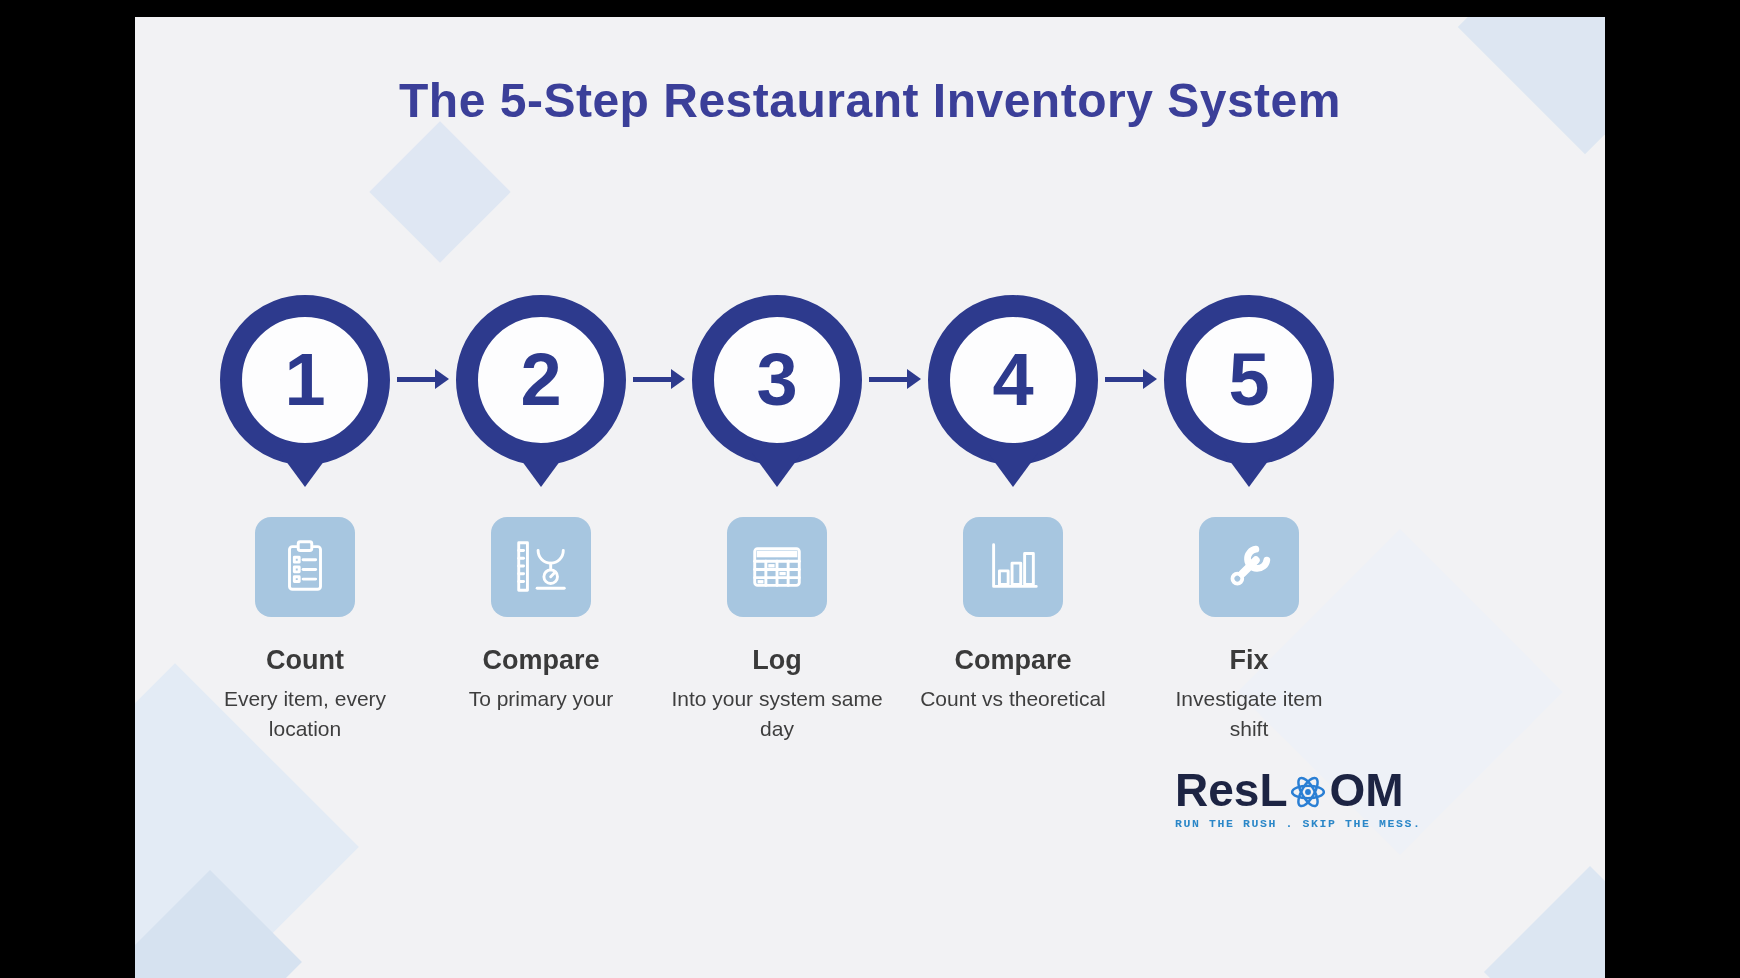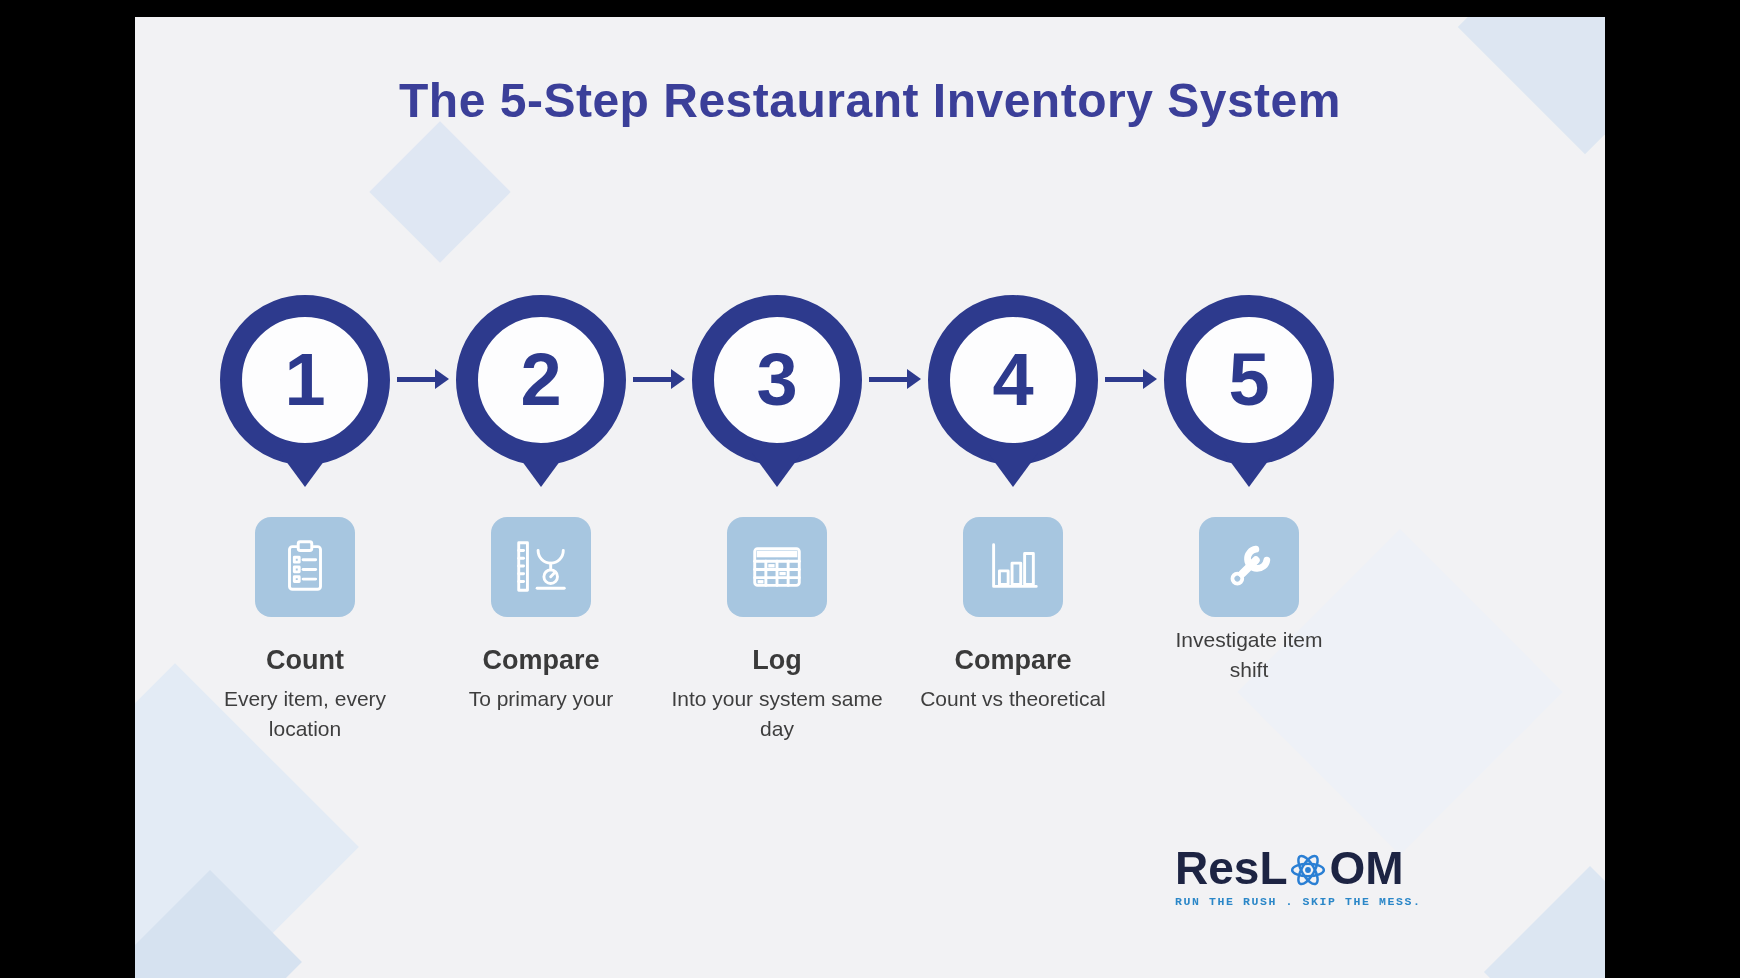--- a/index.html
+++ b/index.html
@@ -46,21 +46,21 @@
     border-left:14px solid var(--navy);border-top:10px solid transparent;border-bottom:10px solid transparent;}
 
   .tile{width:100px;height:100px;border-radius:16px;background:var(--tile);
     margin:30px auto 0;display:flex;align-items:center;justify-content:center;}
   .tile svg{width:62px;height:62px;stroke:#fff;fill:none;stroke-width:3;stroke-linecap:round;stroke-linejoin:round;}
 
   .step-title{margin-top:28px;font-size:27px;font-weight:700;color:var(--ink);}
   .step-desc{margin-top:8px;font-size:21px;color:#3e3e3e;line-height:1.45;}
   .narrow{max-width:160px;margin-left:auto;margin-right:auto;}
 
-  .logo{position:absolute;left:1040px;top:828px;z-index:2;}
+  .logo{position:absolute;left:1040px;top:750px;z-index:2;}
   .logo-row{display:flex;align-items:center;}
   .logo-text{font-size:46px;font-weight:800;color:var(--logo-navy);line-height:1;}
   .atom{width:40px;height:40px;margin:0 1px;transform:translateY(2px);}
   .atom ellipse{stroke:#2a7fd4;stroke-width:3;fill:none;}
   .atom circle{fill:#2a7fd4;}
   .tagline{margin-top:4px;font-size:11.5px;font-weight:700;letter-spacing:1.6px;color:var(--tag-blue);white-space:nowrap;font-family:Liberation Mono, monospace;}
 
   .footer-bar{position:absolute;left:0;right:0;bottom:0;height:10px;background:#3a50b5;z-index:2;}
 </style>
 </head>
@@ -180,20 +180,21 @@
         <div class="pin-tail"></div>
         <div class="tile">
           <svg viewBox="0 0 64 64">
             <g transform="rotate(-45 32 32)">
               <path d="M50 24 A 10 10 0 1 0 50 40" stroke-width="7"></path>
               <line x1="22" y1="32" x2="42" y2="32" stroke-width="8"></line>
               <circle cx="15" cy="32" r="5" stroke-width="4"></circle>
             </g>
           </svg>
         </div>
+        <div class="step-title">Fix</div>
         <div class="step-desc narrow">Investigate item shift</div>
       </div>
 
     </div>
 
     <div class="logo">
       <div class="logo-row">
         <span class="logo-text">ResL</span>
         <svg class="atom" viewBox="0 0 48 48">
           <ellipse cx="24" cy="24" rx="19" ry="7.5"></ellipse>

